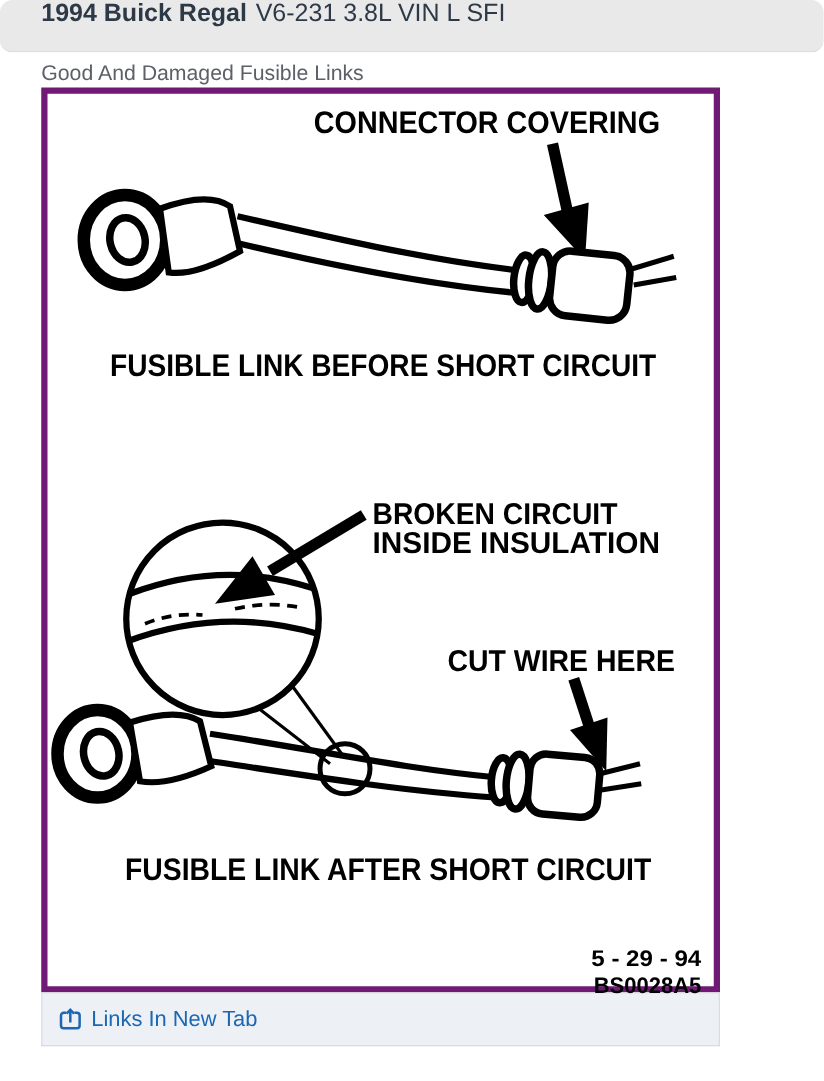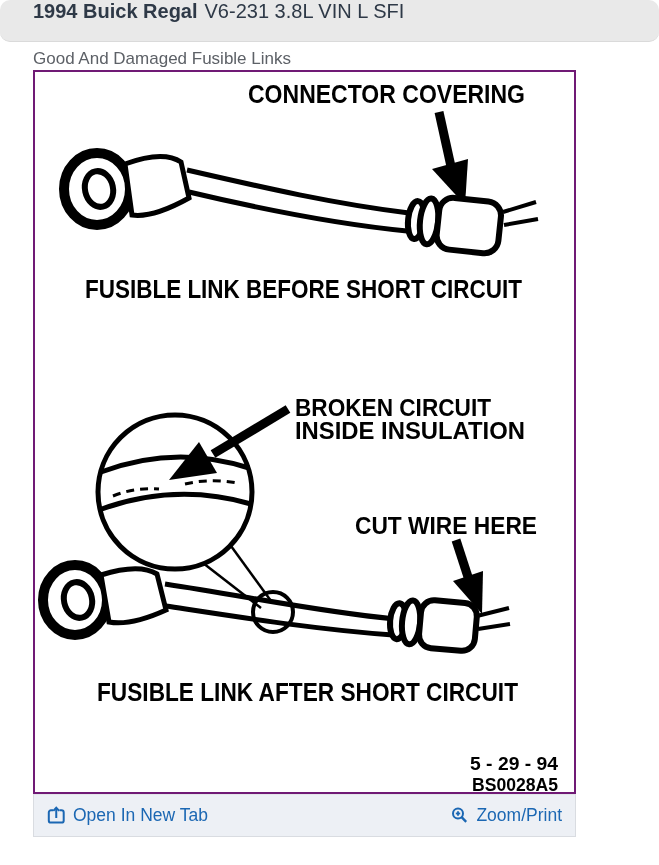--- a/index.html
+++ b/index.html
@@ -9,21 +9,21 @@
   }
   .titlebar{
     height:42px;background:#e9e9e9;border-bottom:1px solid #dadada;
     display:flex;padding-left:33px;box-sizing:border-box;border-radius:10px;
   }
   .titlebar h1{margin:0;font-size:20px;font-weight:700;color:#2e3947;white-space:nowrap;}
   .titlebar .engine{font-weight:400;margin-left:7px;}
   .subtitle{margin:0;padding:7px 0 16px 33px;font-size:17px;color:#5d6167;}
   .widget{position:absolute;left:33px;top:70px;width:543px;}
   .canvas{
-    background:#ffffff;border:2px solid #701a75;height:724px;box-sizing:border-box;
+    background:#ffffff;border:5px solid #701a75;height:724px;box-sizing:border-box;
   }
   svg.diagram{display:block;}
   svg.diagram .ink{stroke:#000;fill:none;}
   svg.diagram .inkfill{stroke:#000;fill:#ffffff;}
   svg.diagram .solid{fill:#000;stroke:none;}
   .figtext{
     font-weight:700;fill:#000;
     font-family:"Liberation Sans",sans-serif;
   }
   .footerbar{
@@ -144,25 +144,16 @@
     </svg>
   </div>
 
   <div class="footerbar">
     <a class="footer-link">
       <svg width="19" height="19" viewBox="0 0 19 19">
         <path d="M6,4.2 H4 a2.2,2.2 0 0 0 -2.2,2.2 v8 a2.2,2.2 0 0 0 2.2,2.2 h10.5 a2.2,2.2 0 0 0 2.2,-2.2 v-8 a2.2,2.2 0 0 0 -2.2,-2.2 h-2" fill="none" stroke="#1b67b3" stroke-width="2"></path>
         <line x1="9.25" y1="12" x2="9.25" y2="2.2" stroke="#1b67b3" stroke-width="2"></line>
         <path d="M6.3,4.9 L9.25,1.8 L12.2,4.9" fill="none" stroke="#1b67b3" stroke-width="2"></path>
       </svg>
-      <span>Open In New Tab</span>
-    </a>
-    <a class="footer-link">
-      <svg width="18" height="18" viewBox="0 0 18 18">
-        <circle cx="7" cy="6.5" r="5" fill="none" stroke="#1b67b3" stroke-width="2"></circle>
-        <line x1="7" y1="4.3" x2="7" y2="8.7" stroke="#1b67b3" stroke-width="1.8"></line>
-        <line x1="4.8" y1="6.5" x2="9.2" y2="6.5" stroke="#1b67b3" stroke-width="1.8"></line>
-        <line x1="10.6" y1="10.2" x2="15.2" y2="14.8" stroke="#1b67b3" stroke-width="2.4"></line>
-      </svg>
-      <span>Zoom/Print</span>
+      <span>Links In New Tab</span>
     </a>
   </div>
 </div>
 
 </body></html>

